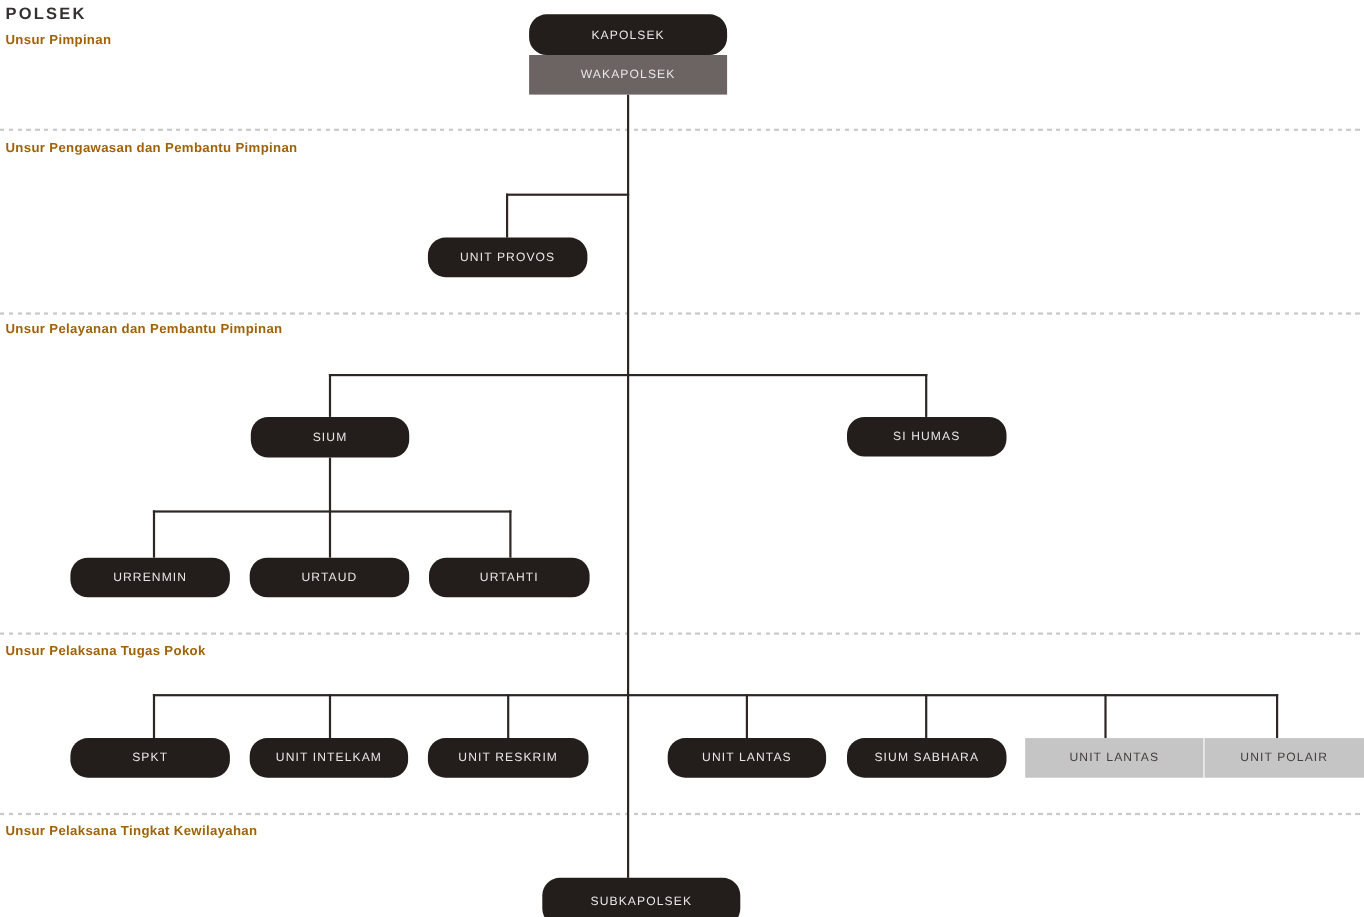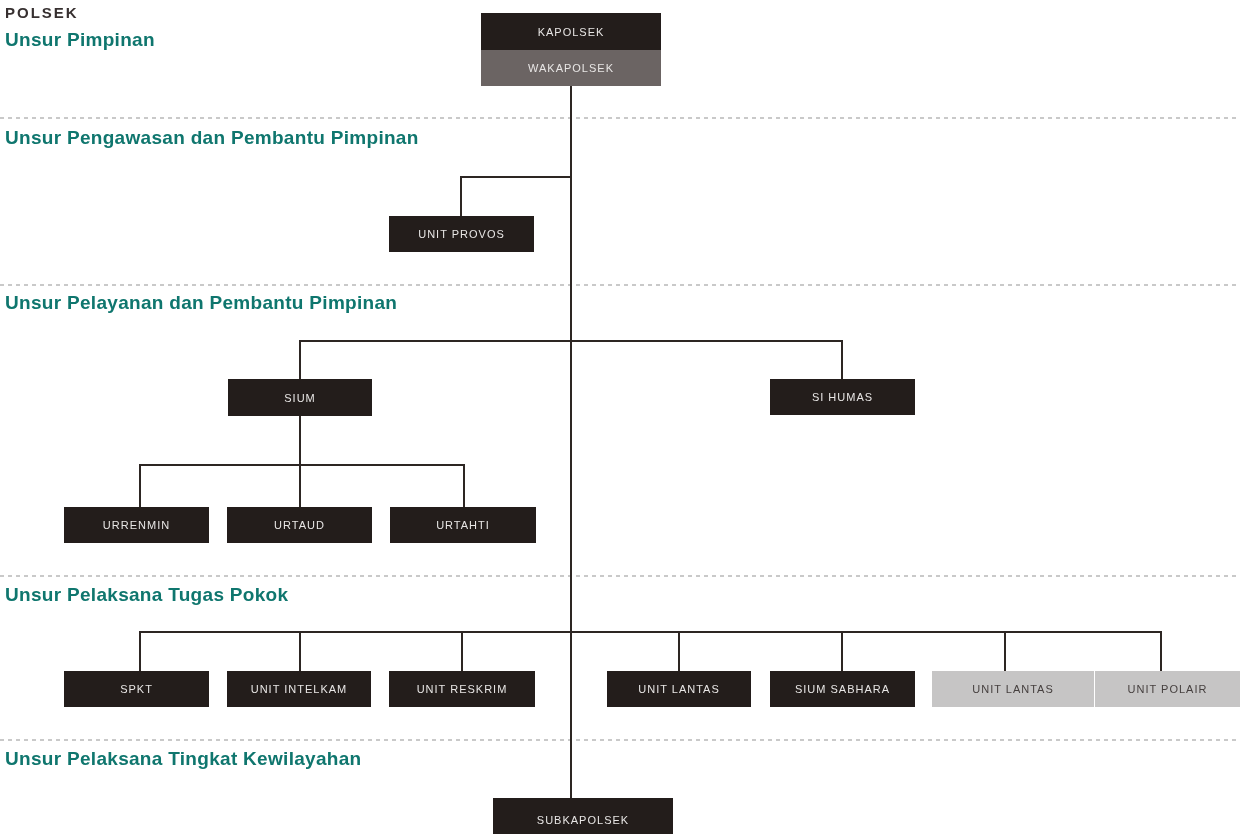--- a/index.html
+++ b/index.html
@@ -15,24 +15,24 @@
     position: absolute;
     left: 5px; top: 4px;
     font-size: 15px;
     font-weight: bold;
     letter-spacing: 2px;
     color: #373030;
   }
   .section-heading {
     position: absolute;
     left: 5px;
-    font-size: 19px;
+    font-size: 12px;
     font-weight: bold;
     letter-spacing: 0.3px;
-    color: #0f766e;
+    color: #a16207;
     white-space: nowrap;
   }
   .separator {
     position: absolute;
     left: 0; width: 1240px; height: 2px;
     background: repeating-linear-gradient(90deg, #c9c9c9 0 4px, transparent 4px 8px);
   }
   .line {
     position: absolute;
     background: #2d2623;
@@ -41,21 +41,21 @@
   .line.v { width: 2px; }
   .node {
     position: absolute;
     display: flex;
     align-items: center;
     justify-content: center;
     font-size: 11px;
     letter-spacing: 1px;
     white-space: nowrap;
   }
-  .node.dark  { background: #231d1b; color: #e8e6e5; }
+  .node.dark  { background: #231d1b; color: #e8e6e5; border-radius: 16px; }
   .node.gray  { background: #6b6463; color: #e8e6e5; }
   .node.light { background: #c6c5c5; color: #453f3e; }
 </style>
 </head>
 <body>
 
 <div class="canvas">
 
   <div class="page-title">POLSEK</div>
   <div class="section-heading" style="top:29px">Unsur Pimpinan</div>

